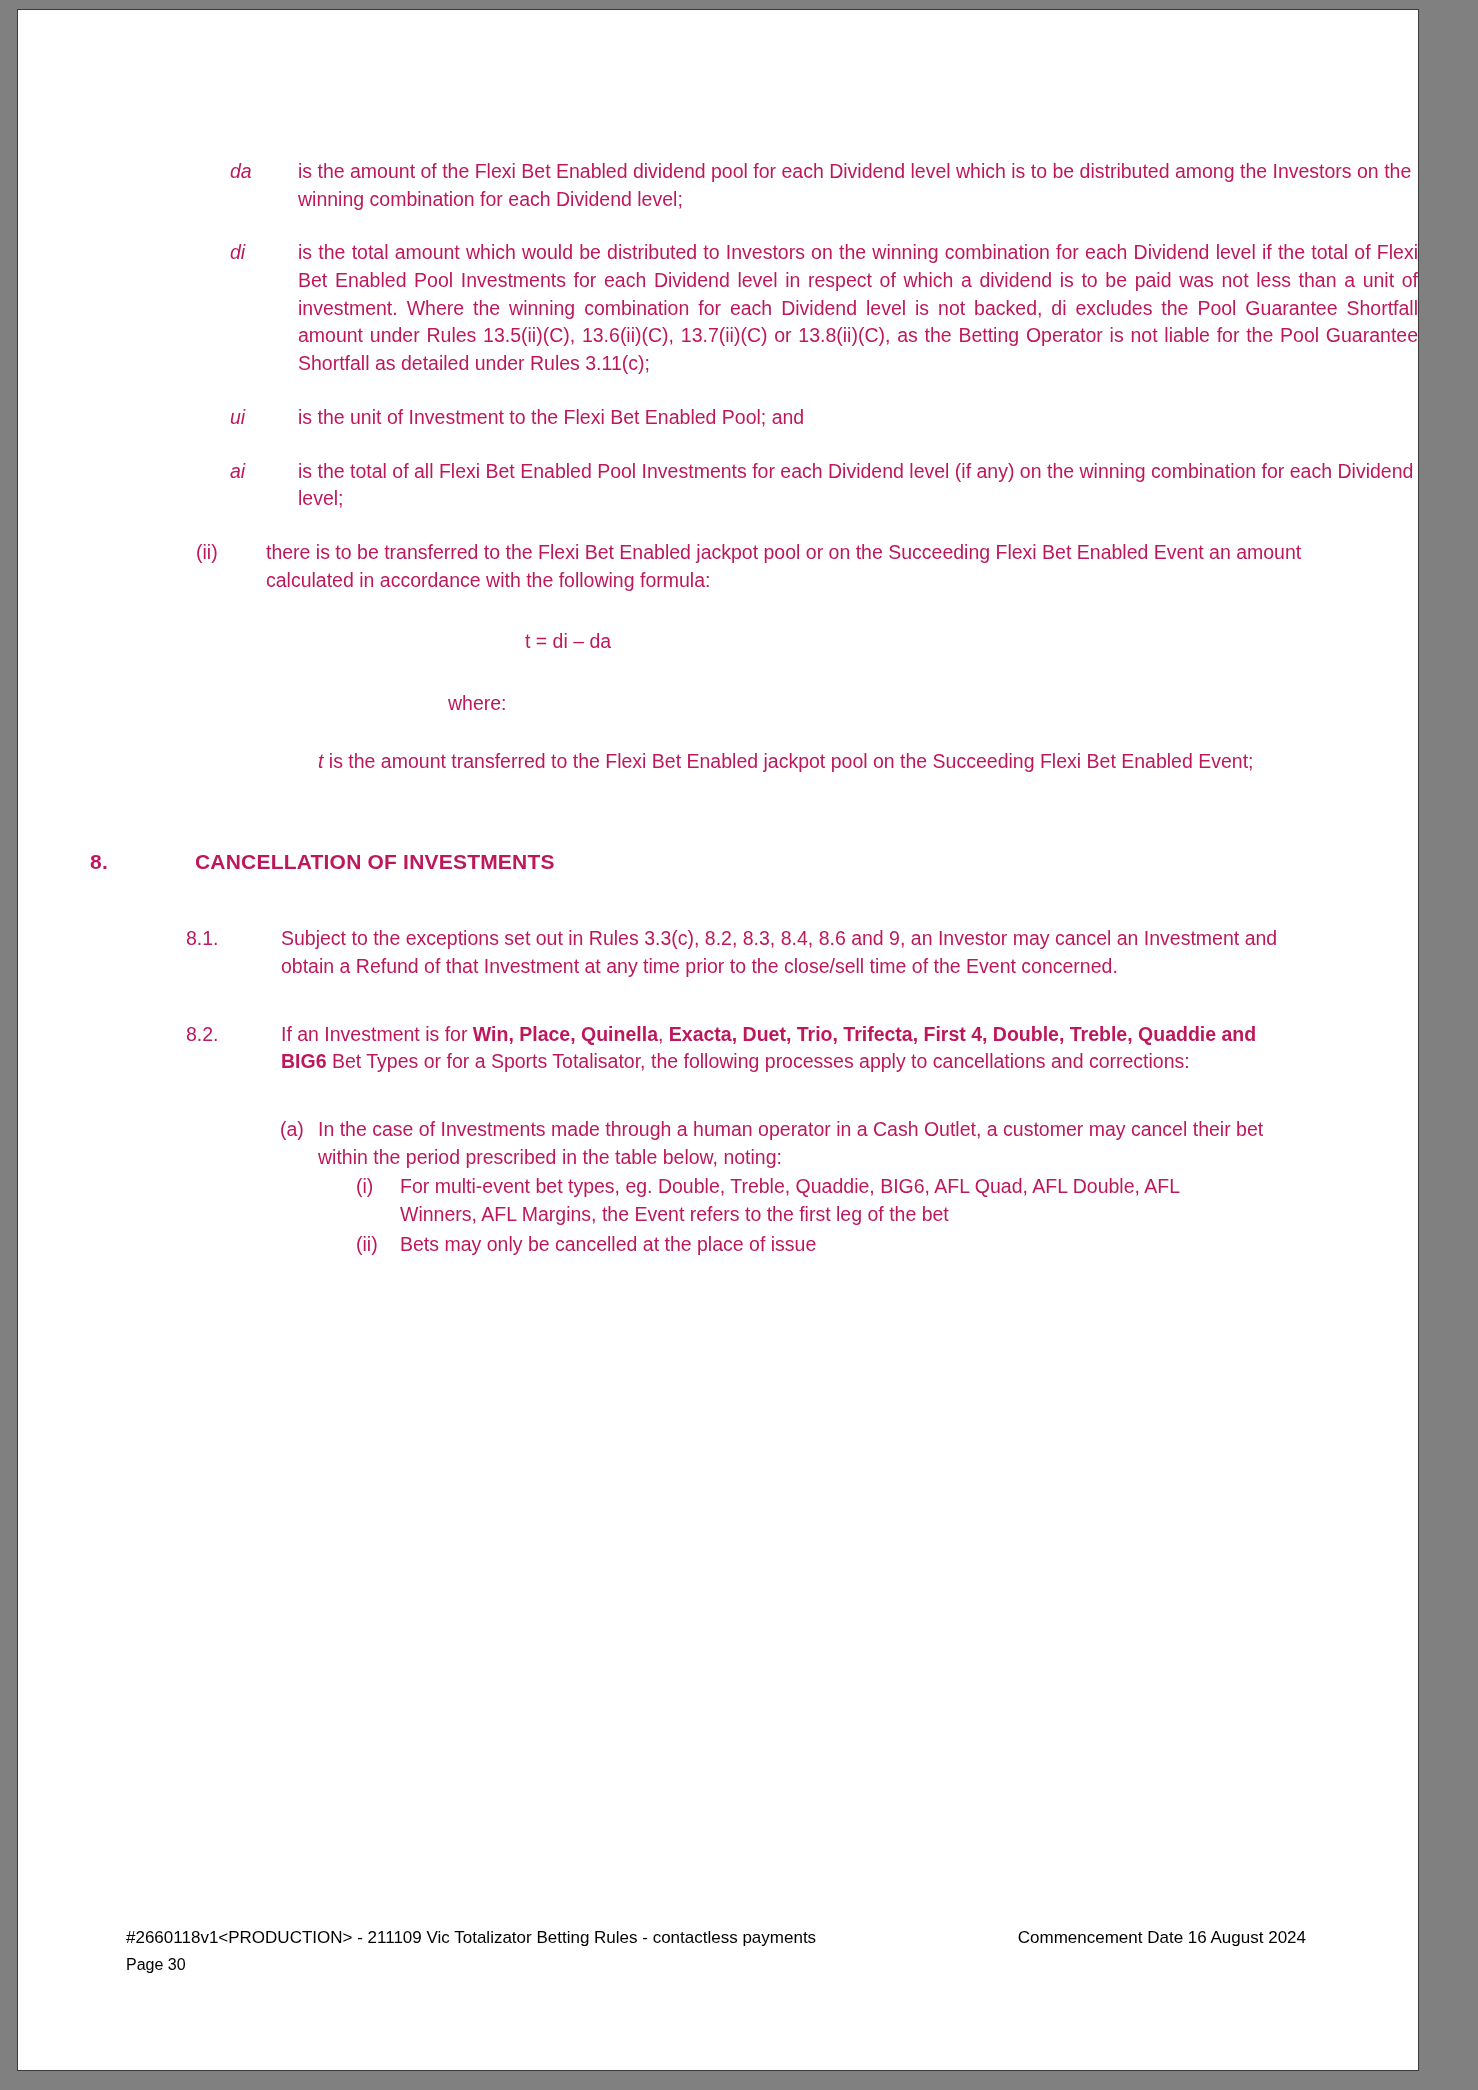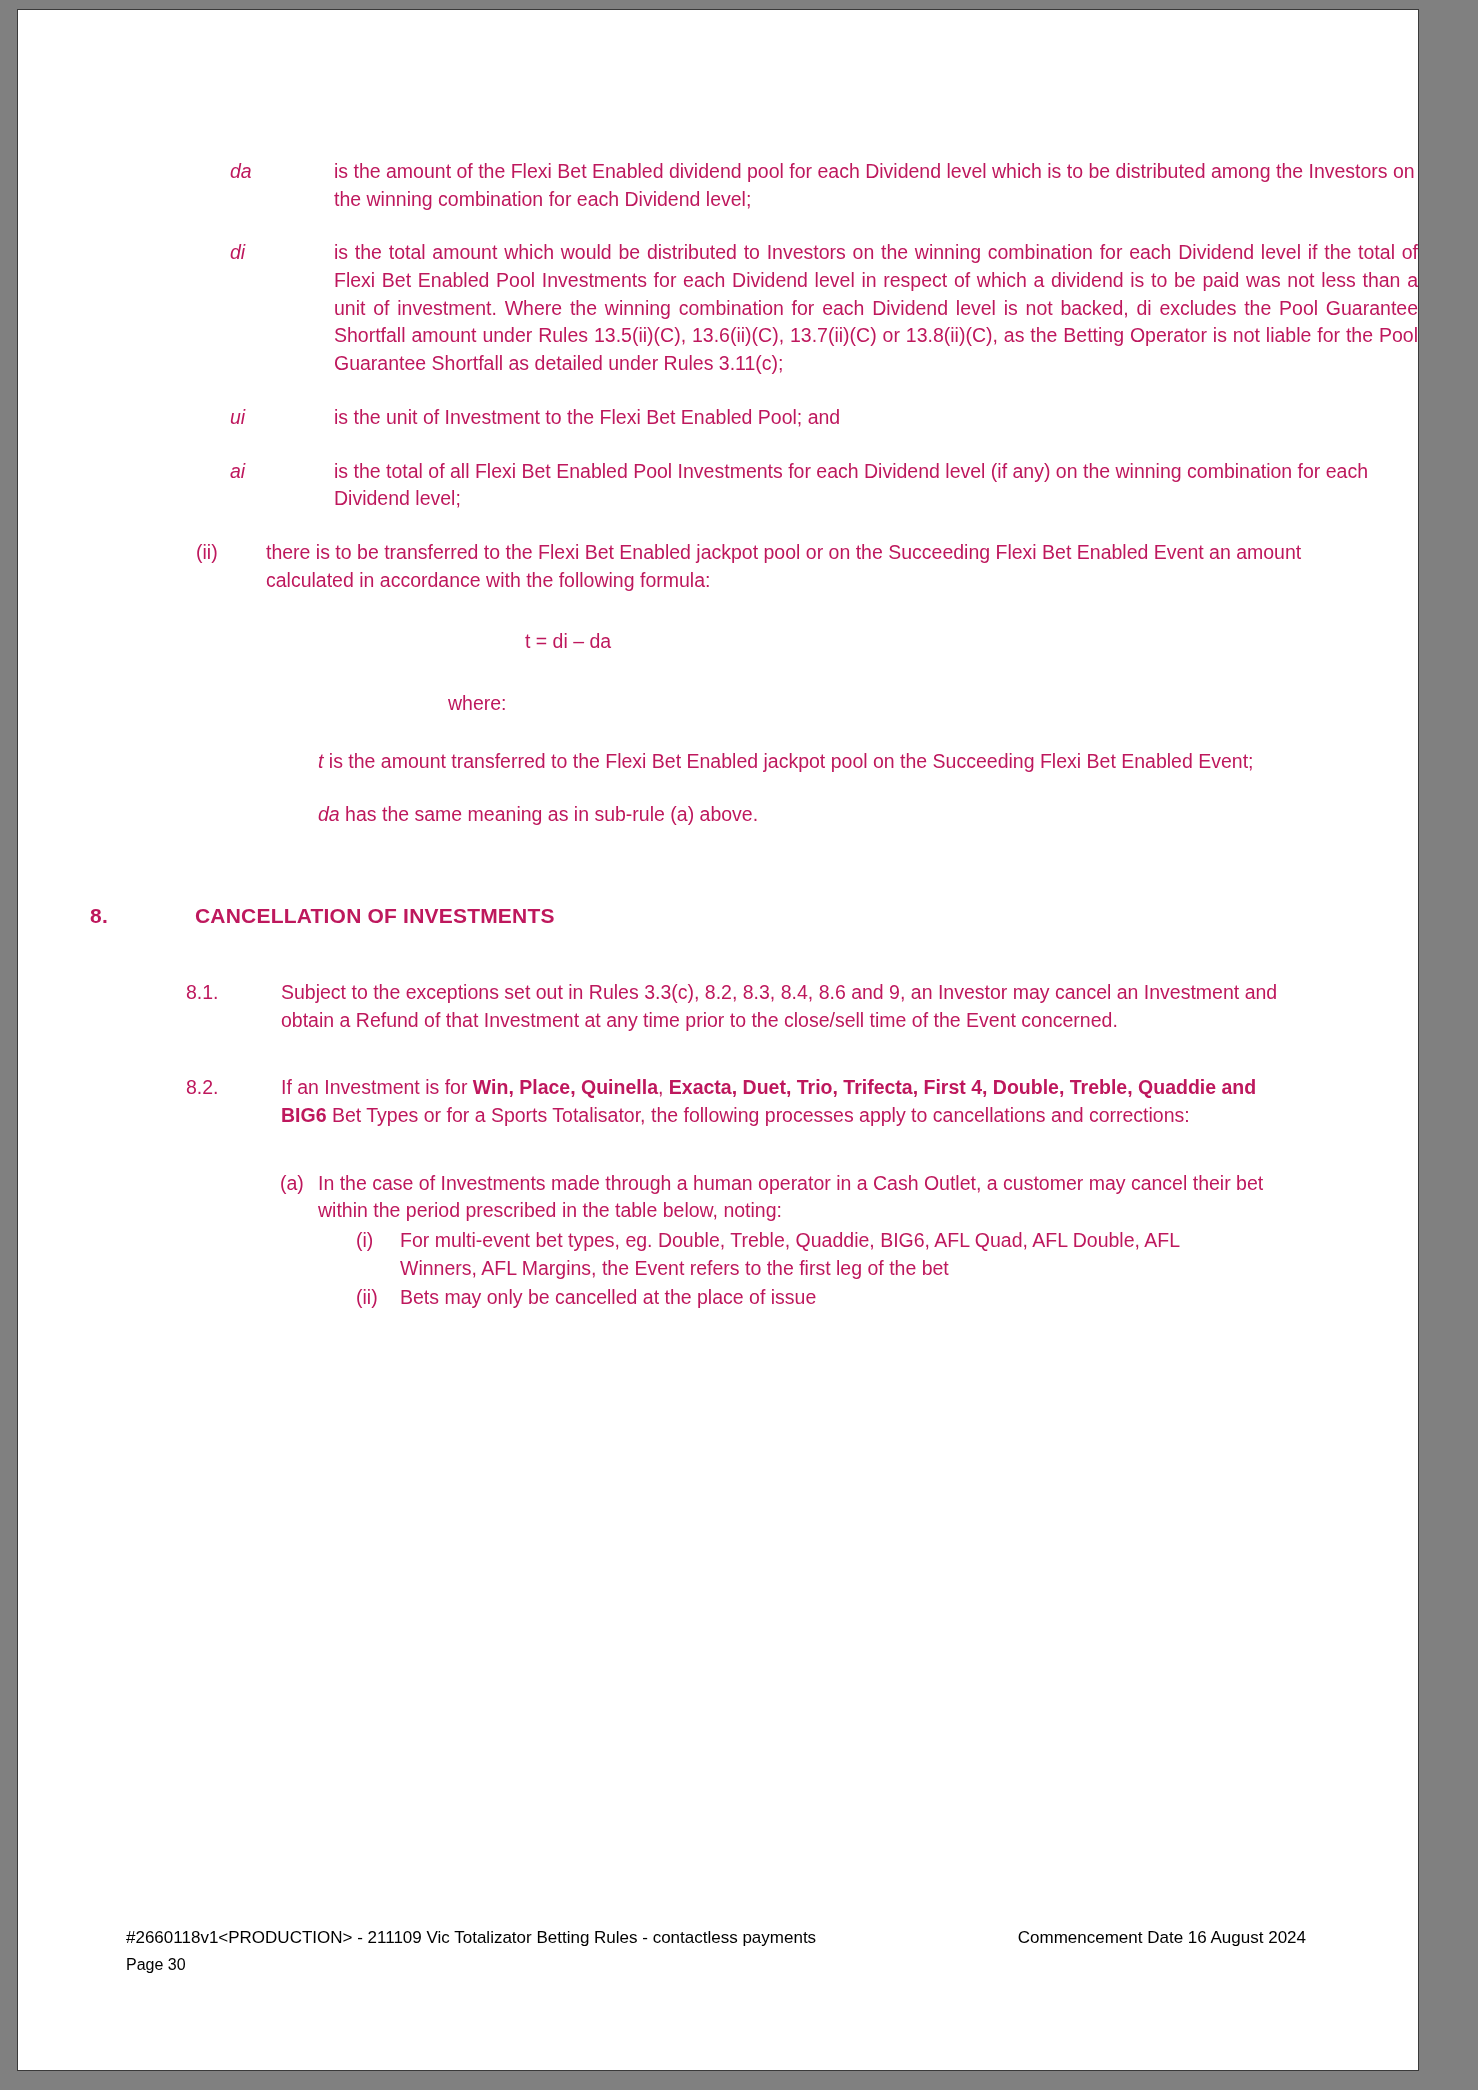--- a/index.html
+++ b/index.html
@@ -46,21 +46,20 @@
   }
   .defn-term {
     flex: 0 0 68px;
     font-style: italic;
     padding-left: 212px;
     box-sizing: content-box;
   }
   .defn-body {
     flex: 1 1 auto;
     text-align: justify;
-    margin-left: 36px;
   }
   .defn-body.nojustify { text-align: left; }
 
   
   .clause-row {
     display: flex;
     margin: 0 0 26px 0;
   }
   .clause-num {
     flex: 0 0 70px;
@@ -208,23 +207,20 @@
 
         <div class="formula">t = di – da</div>
 
         <div class="where-line">where:</div>
 
         <div class="para-block">
           <span class="it">t</span><span> is the amount transferred to the Flexi Bet Enabled jackpot pool on the Succeeding Flexi Bet Enabled Event;</span>
         </div>
 
 
-        <div class="para-block">
-          <span class="it">da</span><span> has the same meaning as in sub-rule (a) above.</span>
-        </div>
 
         <div class="section-head">
           <div class="section-num">8.</div>
           <div class="section-title">CANCELLATION OF INVESTMENTS</div>
         </div>
 
         <div class="rule-row">
           <div class="rule-num">8.1.</div>
           <div class="rule-body">Subject to the exceptions set out in Rules 3.3(c), 8.2, 8.3, 8.4, 8.6 and 9, an Investor may cancel an Investment and obtain a Refund of that Investment at any time prior to the close/sell time of the Event concerned.</div>
         </div>

